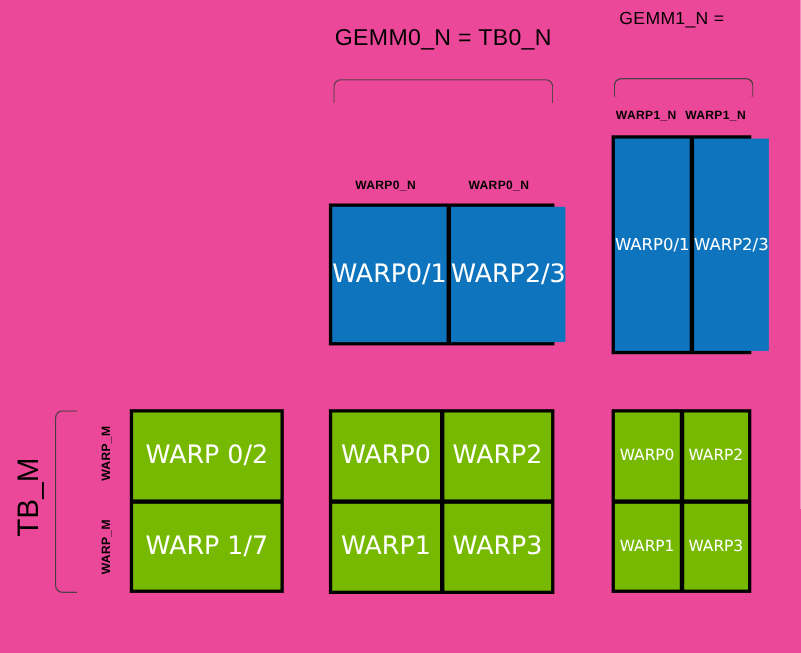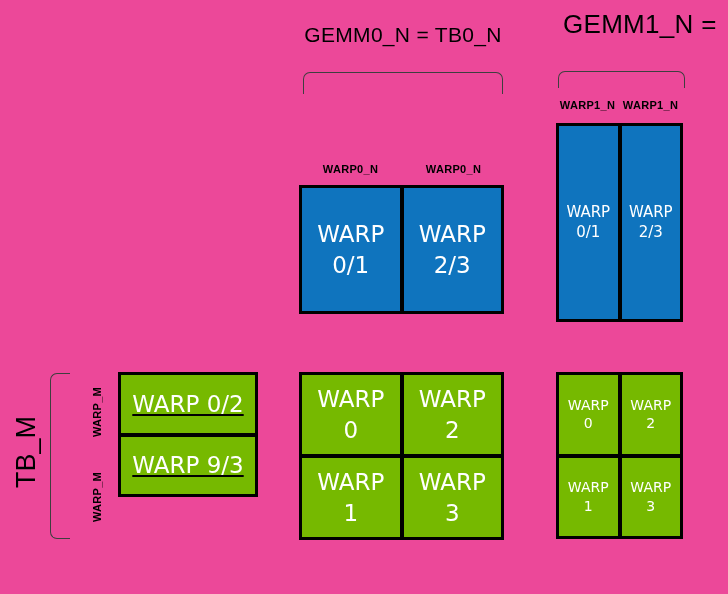--- a/index.html
+++ b/index.html
@@ -8,21 +8,21 @@
     font-family:"Liberation Sans", sans-serif; overflow:hidden;
   }
   .abs { position:absolute; }
 
   
   .big-title {
     font-size:21px; color:#000; font-family:"Liberation Sans", sans-serif;
     letter-spacing:0.3px; white-space:nowrap;
   }
   #gemm0-title { left:291px; top:23px; width:224px; text-align:center; }
-  #gemm1-title { left:563px; top:6px; font-size:26px; line-height:1.45; }
+  #gemm1-title { left:563px; top:6px; font-size:16px; line-height:1.45; }
   #gemm1-title .line2 { padding-left:5px; }
 
   
   .bracket-top {
     border:1.5px solid #3f3f3f; border-bottom:none;
     border-radius:7px 7px 0 0; background:transparent;
   }
   #gemm0-bracket { left:303px; top:72px; width:198px; height:21px; }
   #gemm1-bracket { left:558px; top:71px; width:125px; height:16px; }
   #tbm-bracket {
@@ -37,33 +37,33 @@
     text-align:center; white-space:nowrap;
   }
   .rot { transform:translate(-50%,-50%) rotate(-90deg); transform-origin:center center; }
 
   
   .grid {
     background:var(--border); display:grid; gap:4px; padding:3px;
     box-sizing:border-box;
   }
   .cell {
-    display:flex; flex-direction:column; align-items:center; justify-content:center;
+    display:flex; flex-direction:row; align-items:center; justify-content:center;
     color:#ffffff; text-align:center;
     font-family:"DejaVu Sans", sans-serif;
   }
   .cell.blue  { background:var(--blue); }
   .cell.green { background:var(--green); }
   .cell .l1, .cell .l2 { display:block; line-height:1.32; }
 
   #blue-wide  { left:299px; top:185px; width:205px; height:129px; grid-template-columns:1fr 1fr; }
   #blue-wide  .cell { font-size:23px; }
   #blue-tall  { left:556px; top:123px; width:127px; height:199px; grid-template-columns:1fr 1fr; }
   #blue-tall  .cell { font-size:15px; }
-  #green-left { left:118px; top:372px; width:140px; height:125px; grid-template-rows:1fr 1fr;text-decoration:underline; }
+  #green-left { left:118px; top:372px; width:140px; height:167px; grid-template-rows:1fr 1fr; }
   #green-left .cell { font-size:23px; }
   #green-mid  { left:299px; top:372px; width:205px; height:168px; grid-template-columns:1fr 1fr; grid-template-rows:1fr 1fr; }
   #green-mid  .cell { font-size:23px; }
   #green-right{ left:556px; top:372px; width:127px; height:167px; grid-template-columns:1fr 1fr; grid-template-rows:1fr 1fr; }
   #green-right .cell { font-size:14px; }
 
   #tbm-label {
     left:26px; top:452px; font-size:27px; color:#000; white-space:nowrap;
     font-family:"Liberation Sans", sans-serif;
   }
@@ -112,21 +112,21 @@
   <div class="abs rot" id="tbm-label">TB_M</div>
   <div class="abs" id="tbm-bracket"></div>
   <div class="abs dim-label rot" style="left:97px; top:412px;">WARP_M</div>
   <div class="abs dim-label rot" style="left:97px; top:497px;">WARP_M</div>
 
   <div class="abs grid" id="green-left">
     <div class="cell green">
       <span class="l1">WARP 0/2</span>
     </div>
     <div class="cell green">
-      <span class="l1">WARP 9/3</span>
+      <span class="l1">WARP 1/7</span>
     </div>
   </div>
 
   <div class="abs grid" id="green-mid">
     <div class="cell green">
       <span class="l1">WARP</span>
       <span class="l2">0</span>
     </div>
     <div class="cell green">
       <span class="l1">WARP</span>

